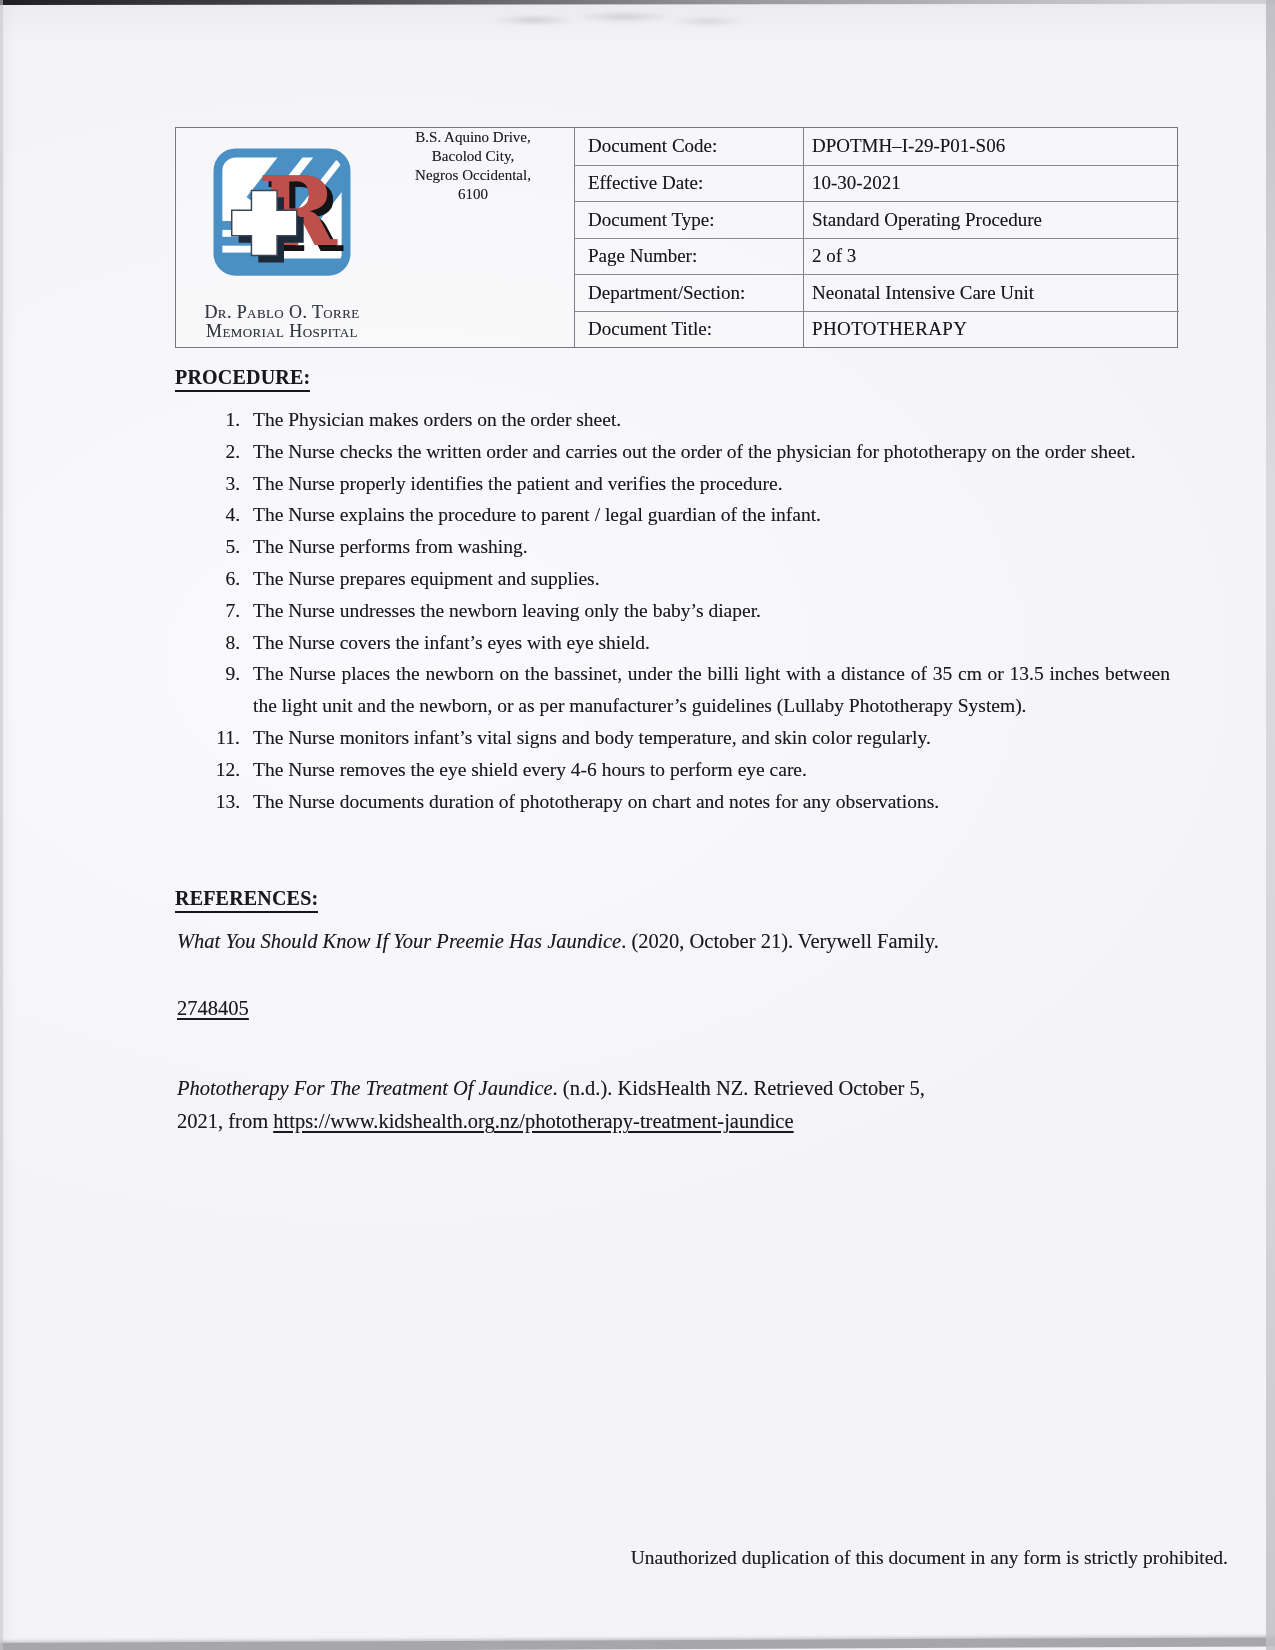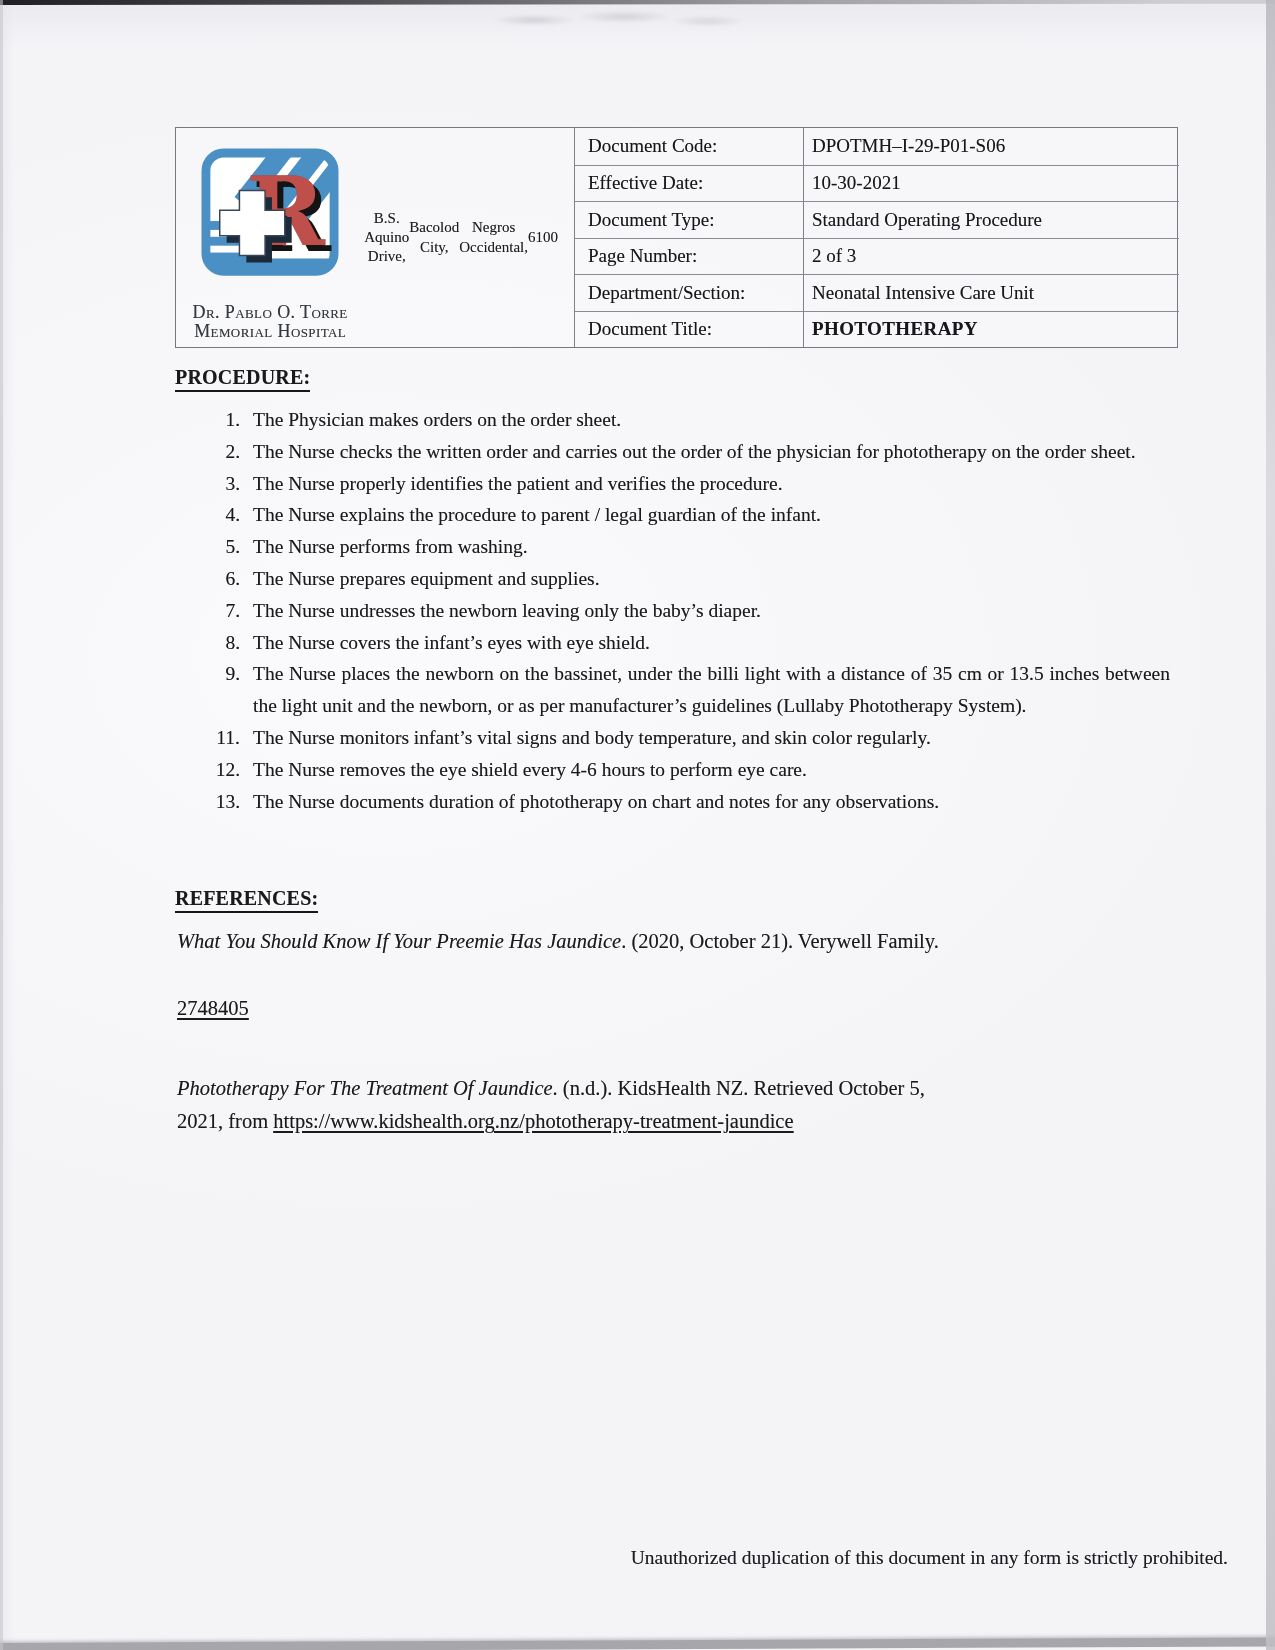--- a/index.html
+++ b/index.html
@@ -30,25 +30,25 @@
   
   .header-table{position:absolute;left:175px;top:127px;width:1003px;height:221px;
     display:grid;grid-template-columns:398px 229px 376px;grid-template-rows:repeat(6,1fr);
     border:1px solid #747981;box-sizing:border-box;background:rgba(255,255,255,.25);}
   .cell-org{grid-column:1;grid-row:1/span 6;display:flex;align-items:flex-start;}
   .cell-label,.cell-value{display:flex;align-items:center;border-left:1px solid #7d828a;
     font-size:19px;box-sizing:border-box;color:#17171b;}
   .cell-label{grid-column:2;padding-left:13px;}
   .cell-value{grid-column:3;padding-left:8px;}
   .bt{border-top:1px solid #878c94;}
-  .doc-title{font-weight:bold;letter-spacing:.4px;}
+  .doc-title{font-weight:normal;letter-spacing:.4px;}
   .org-left{width:212px;display:flex;flex-direction:column;align-items:center;padding-top:20px;}
   .org-name{margin-top:5px;text-align:center;font-variant:small-caps;font-size:18px;
     letter-spacing:.4px;color:#34393f;line-height:1.08;}
-  .org-address{flex:1;display:flex;flex-direction:row;justify-content:center;align-items:center;
+  .org-address{flex:1;display:flex;flex-direction:column;justify-content:flex-start;align-items:center;
     height:100%;font-size:15px;line-height:1.27;color:#1d1d21;text-align:center;padding-right:16px;}
   
   .content{position:absolute;left:175px;top:366px;width:995px;}
   .h{font-size:20px;font-weight:bold;letter-spacing:.2px;}
   .h span{display:inline-block;border-bottom:2px solid #17171a;padding-bottom:1px;}
   .plist{margin-top:12px;}
   .pli{display:flex;font-size:19.5px;line-height:31.8px;}
   .pli .num{width:72px;text-align:right;padding-right:7px;box-sizing:border-box;flex:none;}
   .pli .txt{flex:1;padding-left:6px;text-align:justify;}
   .refs-h{margin-top:70px;}

